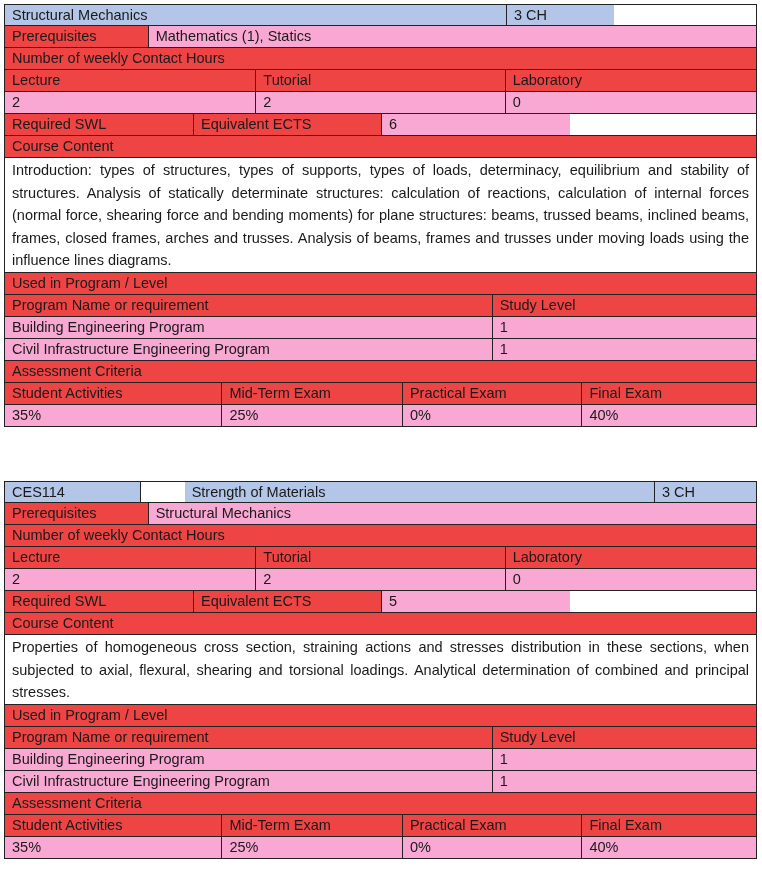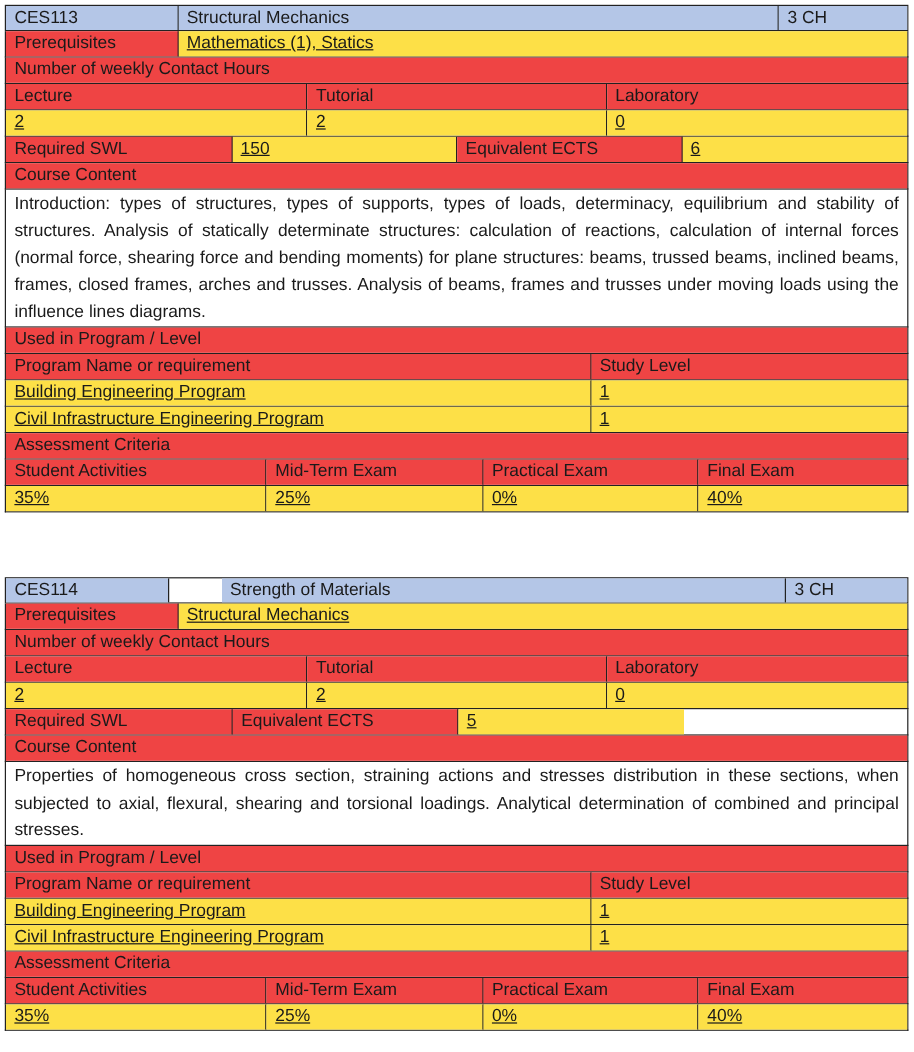--- a/index.html
+++ b/index.html
@@ -4,32 +4,31 @@
 <style>
   html, body { margin: 0; padding: 0; background: #ffffff; }
   body { width: 762px; height: 877px; position: relative; font-family: "Liberation Sans", sans-serif; color: #1a1a1a; }
   .course { position: absolute; left: 4px; width: 753px; }
   .row { display: flex; border-left: 1px solid #222; border-right: 1px solid #222; border-bottom: 1px solid #222; height: 22px; box-sizing: border-box; }
   .row.first { border-top: 1px solid #222; }
   .cell { box-sizing: border-box; padding: 0 7px; font-size: 14.5px; line-height: 21px; white-space: nowrap; overflow: hidden; border-right: 1px solid #222; }
   .cell:last-child { border-right: none; }
   .blue { background: #b4c6e7; }
   .green { background: #ef4444; }
-  .white { background: #fde047; text-decoration: underline; }
+  .white { background: #f9a8d4; }
   .center { }
   .content-row { display: block; height: auto; border-left: 1px solid #222; border-right: 1px solid #222; border-bottom: 1px solid #222; }
   .content-text { font-size: 14.5px; line-height: 22.5px; padding: 1px 7px 0 7px; text-align: justify; }
   .full { width: 100%; }
 </style>
 </head>
 <body>
 
 <div class="course" style="top:4px;">
   <div class="row first">
-    <div class="cell blue" style="width:144px;">CES113</div>
     <div class="cell blue" style="width:502px;">Structural Mechanics</div>
     <div class="cell blue center" style="width:107px;">3 CH</div>
   </div>
   <div class="row">
     <div class="cell green" style="width:144px;">Prerequisites</div>
     <div class="cell white" style="width:609px;">Mathematics (1), Statics</div>
   </div>
   <div class="row">
     <div class="cell green full">Number of weekly Contact Hours</div>
   </div>
@@ -38,21 +37,20 @@
     <div class="cell green center" style="width:250px;">Tutorial</div>
     <div class="cell green center" style="width:251px;">Laboratory</div>
   </div>
   <div class="row">
     <div class="cell white center" style="width:252px;">2</div>
     <div class="cell white center" style="width:250px;">2</div>
     <div class="cell white center" style="width:251px;">0</div>
   </div>
   <div class="row">
     <div class="cell green" style="width:189px;">Required SWL</div>
-    <div class="cell white center" style="width:188px;">150</div>
     <div class="cell green" style="width:188px;">Equivalent ECTS</div>
     <div class="cell white center" style="width:188px;">6</div>
   </div>
   <div class="row">
     <div class="cell green full">Course Content</div>
   </div>
   <div class="content-row">
     <div class="content-text">Introduction: types of structures, types of supports, types of loads, determinacy, equilibrium and stability of structures. Analysis of statically determinate structures: calculation of reactions, calculation of internal forces (normal force, shearing force and bending moments) for plane structures: beams, trussed beams, inclined beams, frames, closed frames, arches and trusses. Analysis of beams, frames and trusses under moving loads using the influence lines diagrams.</div>
   </div>
   <div class="row">

